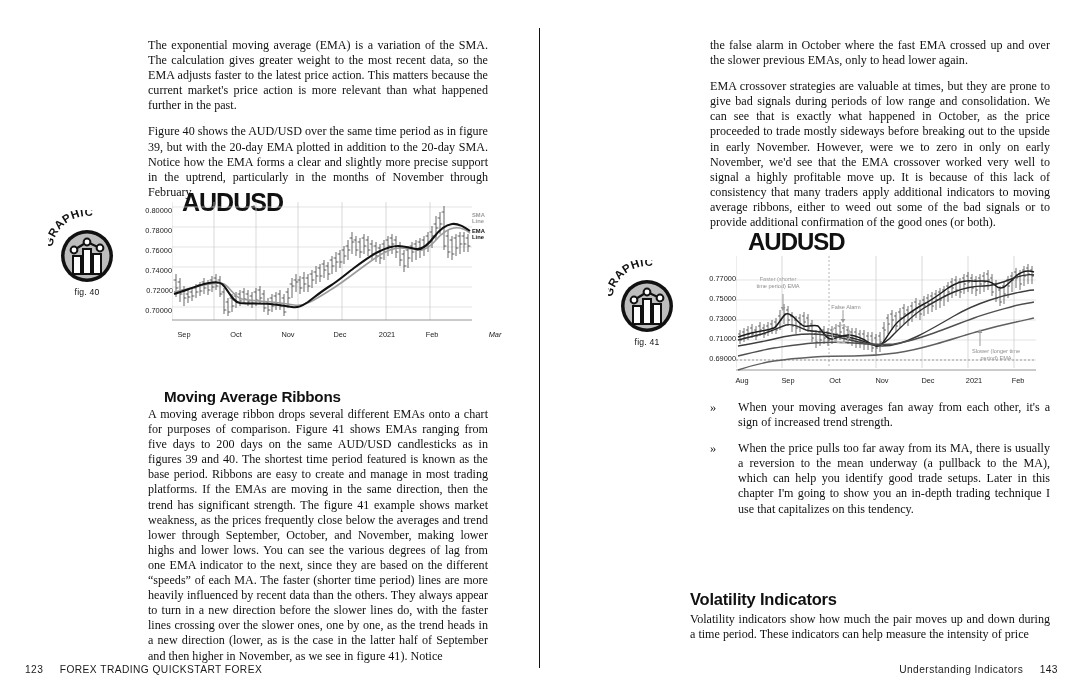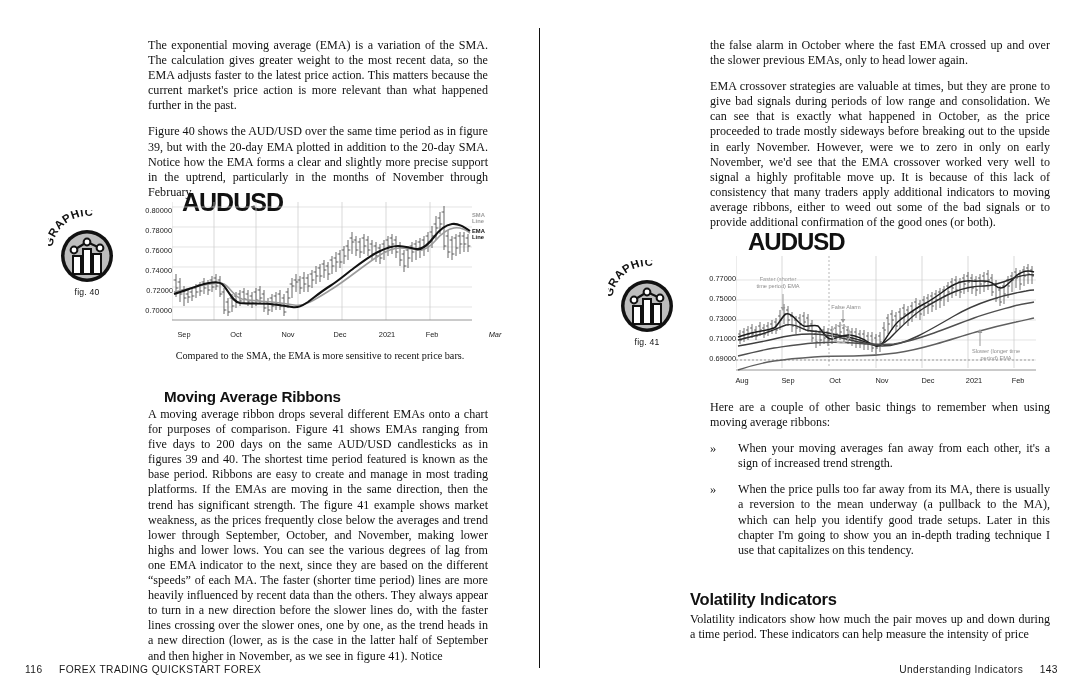--- a/index.html
+++ b/index.html
@@ -246,30 +246,29 @@
              C234,46 240,47 246,48 C252,49 258,45 264,38 C270,31 276,27 282,26
              C288,25 294,28 298,31"></path>
 
         <path fill="none" stroke="#111" stroke-width="2.1" d="M2,92 C12,89 22,85 32,82 C40,80 46,79 50,82 C56,87 60,100 68,101 C78,102 88,101 98,102
              C108,103 114,104 120,105 C126,106 130,104 136,100 C144,94 150,89 158,84
              C166,79 174,72 182,66 C190,60 198,54 206,50 C214,46 220,44 226,44
              C232,44 238,46 244,47 C250,48 256,43 262,35 C268,27 274,23 280,22
              C286,21 292,25 298,29"></path>
       </svg>
 
-      <div class="caption" style="left:0;top:160px;">Compared to the SMA, the EMA is more sensitive to recent price bars.</div>
     </div>
 
     <div class="col" style="left:148px;top:388px;width:340px;">
       <h2 class="head">Moving Average Ribbons</h2>
       <p>A moving average ribbon drops several different EMAs onto a chart for purposes of comparison. Figure 41 shows EMAs ranging from five days to 200 days on the same AUD/USD candlesticks as in figures 39 and 40. The shortest time period featured is known as the base period. Ribbons are easy to create and manage in most trading platforms. If the EMAs are moving in the same direction, then the trend has significant strength. The figure 41 example shows market weakness, as the prices frequently close below the averages and trend lower through September, October, and November, making lower highs and lower lows. You can see the various degrees of lag from one EMA indicator to the next, since they are based on the different “speeds” of each MA. The faster (shorter time period) lines are more heavily influenced by recent data than the others. They always appear to turn in a new direction before the slower lines do, with the faster lines crossing over the slower ones, one by one, as the trend heads in a new direction (lower, as is the case in the latter half of September and then higher in November, as we see in figure 41). Notice</p>
     </div>
 
     <div class="footer footer-left">
-      <span class="num">116</span>
+      <span class="num">123</span>
       &nbsp;&nbsp;&nbsp;
       <span>FOREX TRADING QUICKSTART FOREX</span>
     </div>
   </div>
 
   <div class="page">
 
     <div class="col" style="left:170px;top:38px;width:340px;">
       <p>the false alarm in October where the fast EMA crossed up and over the slower previous EMAs, only to head lower again.</p>
       <p>EMA crossover strategies are valuable at times, but they are prone to give bad signals during periods of low range and consolidation. We can see that is exactly what happened in October, as the price proceeded to trade mostly sideways before breaking out to the upside in early November. However, were we to zero in only on early November, we'd see that the EMA crossover worked very well to signal a highly profitable move up. It is because of this lack of consistency that many traders apply additional indicators to moving average ribbons, either to weed out some of the bad signals or to provide additional confirmation of the good ones (or both).</p>
@@ -453,21 +452,20 @@
 
         <path d="M107,62 L107,72" stroke="#9a9a9a" stroke-width="1" fill="none"></path>
         <path d="M107,75 l-2.4,-4 h4.8 z" fill="#9a9a9a"></path>
 
         <path d="M244,98 L244,84" stroke="#9a9a9a" stroke-width="1" fill="none"></path>
         <path d="M244,81 l-2.4,4 h4.8 z" fill="#9a9a9a"></path>
       </svg>
     </div>
 
     <div class="col" style="left:170px;top:400px;width:340px;">
-      <p>Here are a couple of other basic things to remember when using moving average ribbons:</p>
       <ul class="blist">
         <li>
           <span class="bmark">»</span>
           <span class="btext">When your moving averages fan away from each other, it's a sign of increased trend strength.</span>
         </li>
         <li>
           <span class="bmark">»</span>
           <span class="btext">When the price pulls too far away from its MA, there is usually a reversion to the mean underway (a pullback to the MA), which can help you identify good trade setups. Later in this chapter I'm going to show you an in-depth trading technique I use that capitalizes on this tendency.</span>
         </li>
       </ul>

